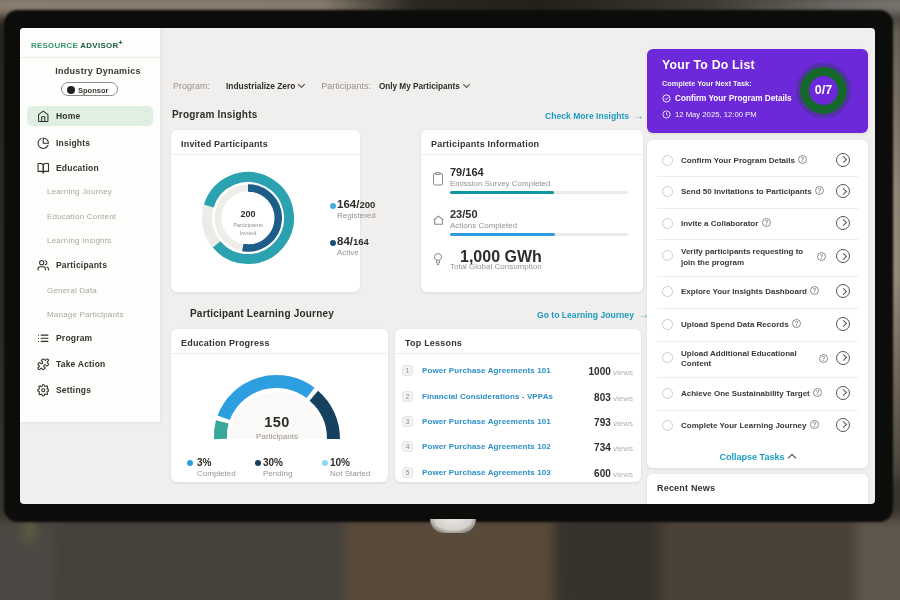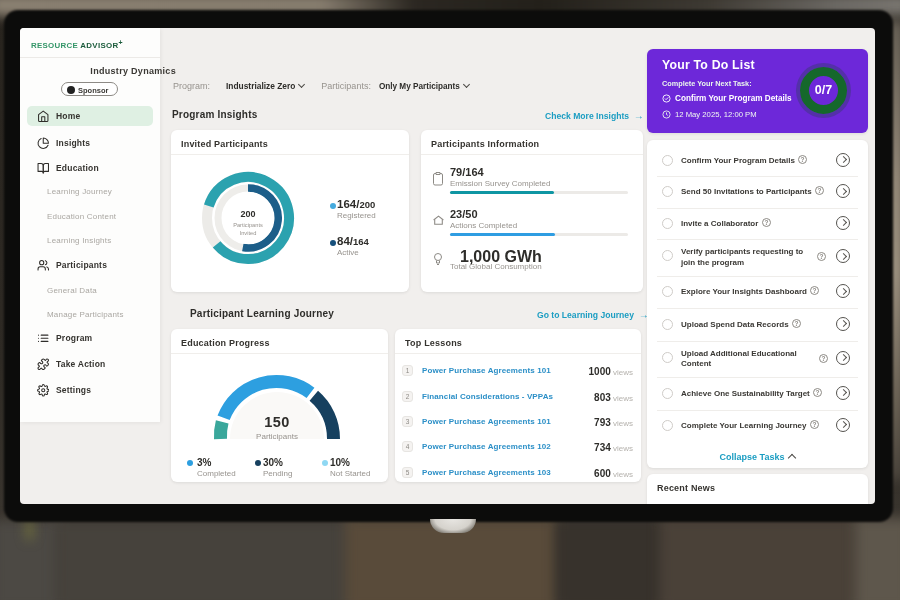--- a/index.html
+++ b/index.html
@@ -53,21 +53,21 @@
 <div class="bgblur" style="left:855px;top:518px;width:55px;height:92px;background:#5e574c"></div>
 <div class="bgblur" style="left:27px;top:520px;width:5px;height:20px;background:#7e7e38;border-radius:0 0 4px 4px"></div>
 
 <div id="monitor"></div>
 <div class="abs" style="left:430px;top:519px;width:46px;height:14px;background:radial-gradient(ellipse at 50% 0%,#e8e6e2 0%,#d5d2cc 55%,#8e8a82 75%,#4a453e 100%);border-radius:0 0 23px 23px"></div>
 <div id="screen">
 
   <div id="sidebar">
     <div class="abs" style="left:11px;top:11px;font-size:7.9px;font-weight:bold;letter-spacing:.3px"><span style="color:#349668">RESOURCE </span><span style="color:#1c5c3c">ADVISOR</span><span style="color:#1c5c3c;font-size:7px;vertical-align:3px">+</span></div>
     <div class="abs" style="left:0;top:29px;width:140px;height:1px;background:#eceae7"></div>
-    <div class="abs" style="left:0;top:38px;width:156px;text-align:right;font-size:9px;font-weight:bold;color:#3a3834;letter-spacing:.3px">Industry Dynamics</div>
+    <div class="abs" style="left:0;top:38px;width:156px;text-align:center;font-size:9px;font-weight:bold;color:#3a3834;letter-spacing:.3px">Industry Dynamics</div>
     <div class="abs" style="left:41px;top:54px;width:57px;height:14px;border:1px solid #8d8a85;border-radius:8px;background:#fff">
       <span class="abs" style="left:5px;top:2.5px;width:8px;height:8px;background:#222;border-radius:50%"></span>
       <span class="abs" style="left:16px;top:3px;font-size:7.5px;font-weight:bold;color:#3a3834">Sponsor</span>
     </div>
 
     <div class="mi" style="top:78px">
         <div class="abs" style="left:7px;top:0;width:126px;height:20px;background:#dff0e3;border-radius:5px"></div>
       <svg class="ic" viewBox="0 0 24 24" fill="none" stroke="#2f2d2a" stroke-width="2" stroke-linecap="round" stroke-linejoin="round">
           <path d="m3 9 9-7 9 7v11a2 2 0 0 1-2 2H5a2 2 0 0 1-2-2z"></path>
           <polyline points="9 22 9 13 15 13 15 22"></polyline>
@@ -121,21 +121,21 @@
           <path d="M19.4 15a1.65 1.65 0 0 0 .33 1.82l.06.06a2 2 0 1 1-2.83 2.83l-.06-.06a1.65 1.65 0 0 0-1.82-.33 1.65 1.65 0 0 0-1 1.51V21a2 2 0 1 1-4 0v-.09A1.65 1.65 0 0 0 9 19.4a1.65 1.65 0 0 0-1.82.33l-.06.06a2 2 0 1 1-2.83-2.83l.06-.06a1.65 1.65 0 0 0 .33-1.82 1.65 1.65 0 0 0-1.51-1H3a2 2 0 1 1 0-4h.09A1.65 1.65 0 0 0 4.6 9a1.65 1.65 0 0 0-.33-1.82l-.06-.06a2 2 0 1 1 2.83-2.83l.06.06a1.65 1.65 0 0 0 1.82.33H9a1.65 1.65 0 0 0 1-1.51V3a2 2 0 1 1 4 0v.09a1.65 1.65 0 0 0 1 1.51 1.65 1.65 0 0 0 1.82-.33l.06-.06a2 2 0 1 1 2.83 2.83l-.06.06a1.65 1.65 0 0 0-.33 1.82V9a1.65 1.65 0 0 0 1.51 1H21a2 2 0 1 1 0 4h-.09a1.65 1.65 0 0 0-1.51 1z"></path>
         </svg>
         <span class="tx">Settings</span>
       </div>
   </div>
 
   <div class="abs" style="left:153px;top:53px;font-size:9px"><span class="g">Program:</span><span class="b" style="margin-left:16px;font-size:8.4px">Industrialize Zero</span><span class="chev"></span><span class="g" style="margin-left:17px">Participants:</span><span class="b" style="margin-left:8px;font-size:8.2px">Only My Participants</span><span class="chev"></span></div>
   <div class="abs b" style="left:152px;top:81px;font-size:10px;letter-spacing:.2px">Program Insights</div>
   <div class="abs teal" style="left:525px;top:82px;font-size:8.6px">Check More Insights&nbsp; <span style="font-size:10px">→</span></div>
 
-  <div class="card" style="left:151px;top:102px;width:238px;height:162px">
+  <div class="card" style="left:151px;top:102px;width:189px;height:162px">
     <div class="chead">Invited Participants</div>
       <div class="cdiv"></div>
     <svg class="abs" style="left:25px;top:36px" width="104" height="104" viewBox="0 0 104 104">
       <circle cx="52" cy="52" r="41" fill="none" stroke="#ecebe8" stroke-width="10"></circle>
       <path d="M 12.8 40.0 A 41 41 0 1 1 20.6 78.4" fill="none" stroke="#2ba2af" stroke-width="10"></path>
       <circle cx="52" cy="52" r="30" fill="none" stroke="#eeedea" stroke-width="7"></circle>
       <path d="M 52 22 A 30 30 0 1 1 46.8 81.5" fill="none" stroke="#1c5e89" stroke-width="7.5"></path>
       <circle cx="52" cy="52" r="26" fill="#fff"></circle>
       <text x="52" y="51" text-anchor="middle" font-size="9" font-weight="bold" fill="#2e2d2a">200</text>
       <text x="52" y="61" text-anchor="middle" font-size="5.7" fill="#97938e">Participants</text>

